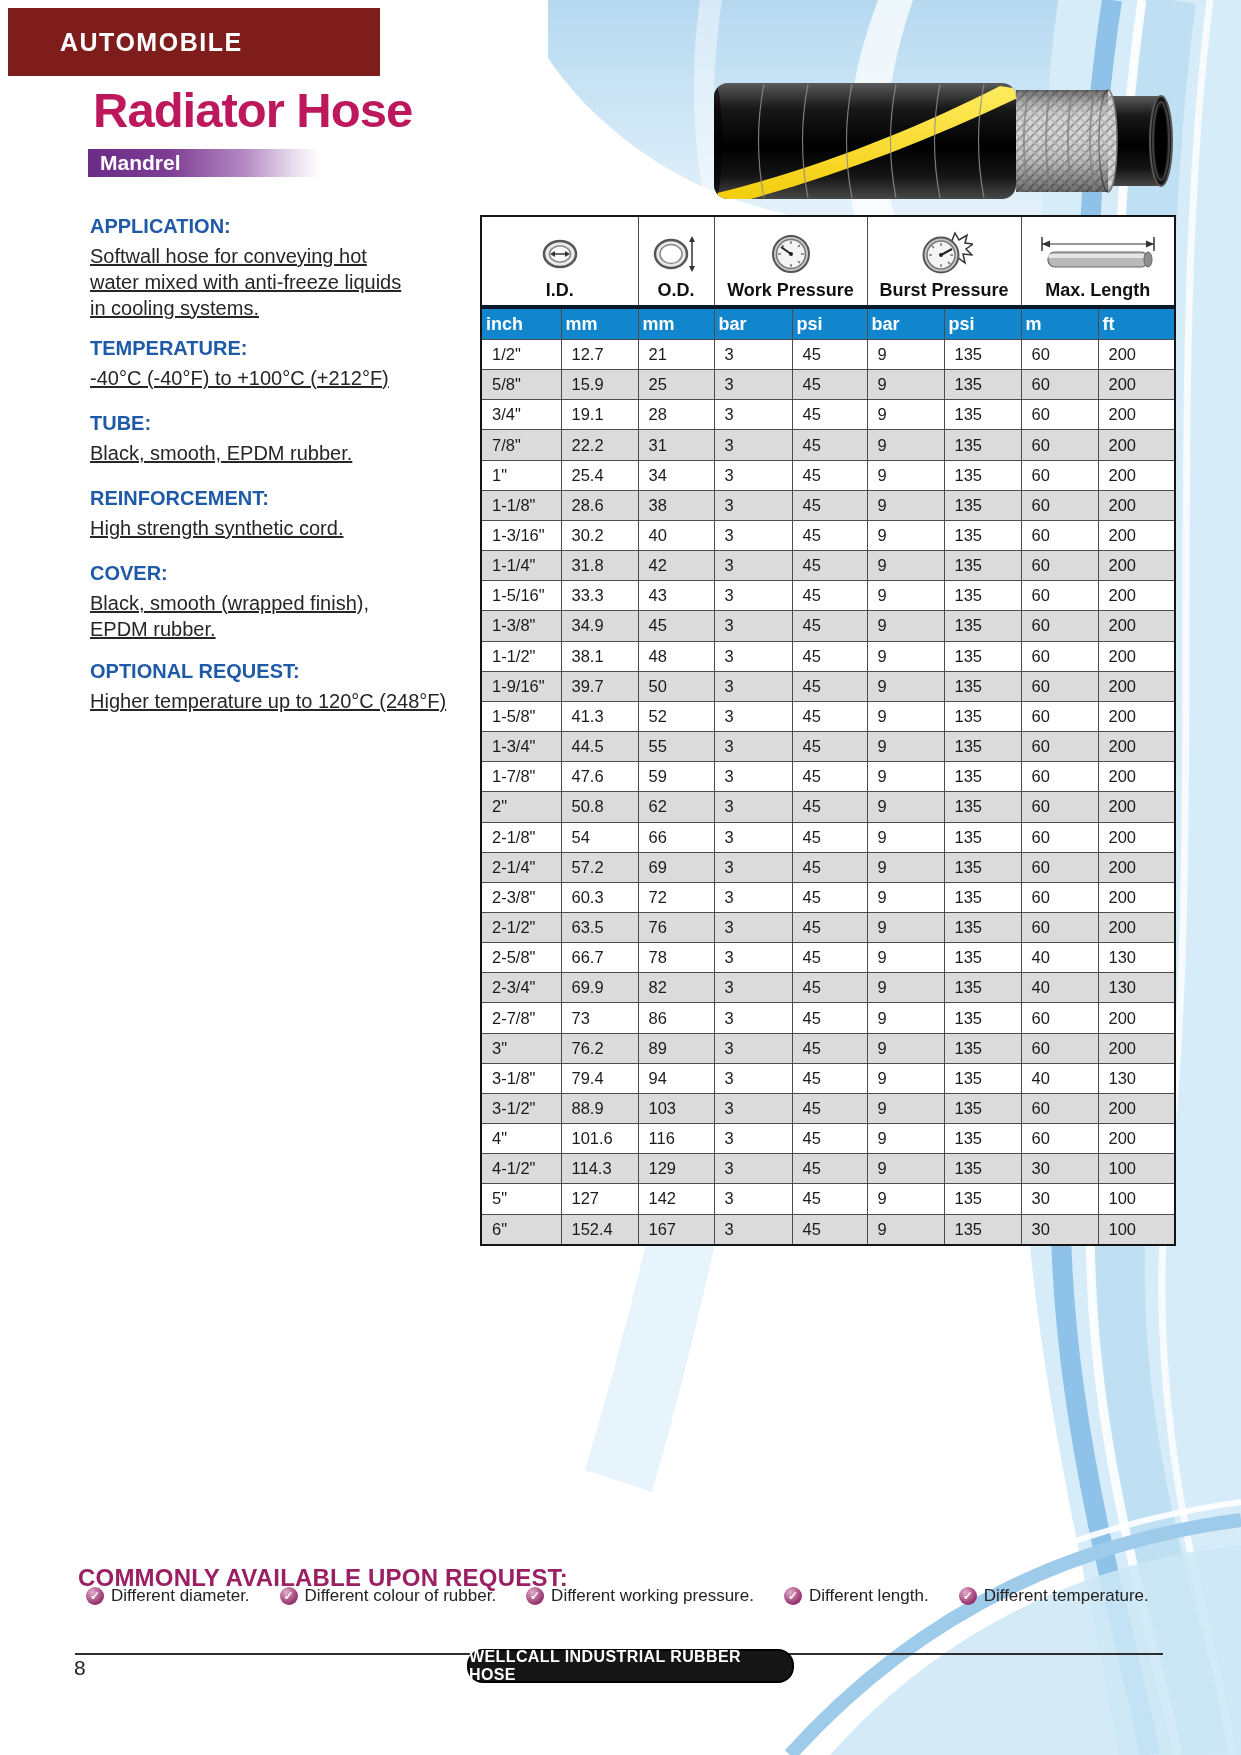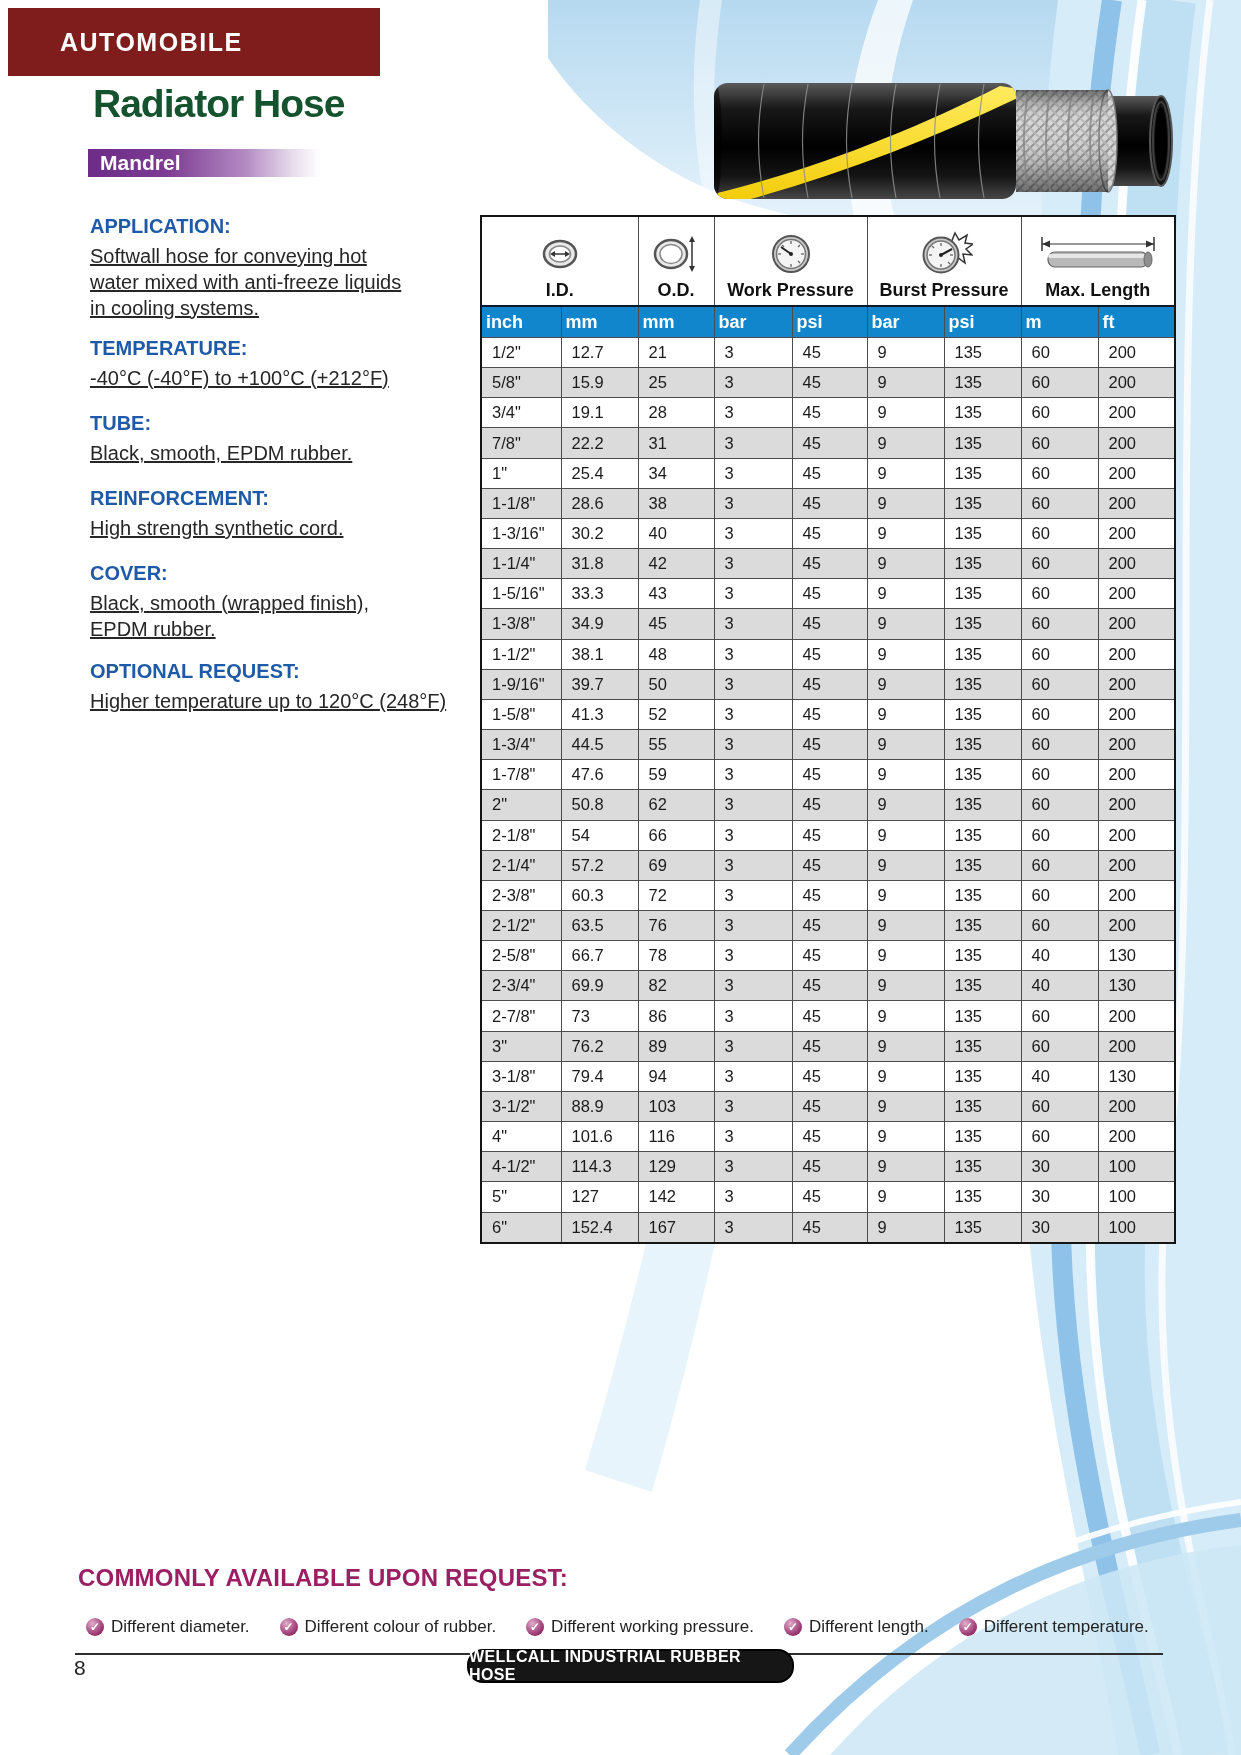--- a/index.html
+++ b/index.html
@@ -8,48 +8,48 @@
     background:#ffffff;font-family:"Liberation Sans",sans-serif;
     -webkit-font-smoothing:antialiased;
   }
   .bg{position:absolute;left:0;top:0;z-index:0;}
   .layer{position:absolute;z-index:1;}
 
   
   .banner{left:8px;top:8px;width:372px;height:68px;background:#7f1d1d;
     display:flex;align-items:center;}
   .banner span{color:#fff;font-weight:bold;font-size:25px;letter-spacing:1.5px;margin-left:52px;}
-  .title{left:93px;top:82px;margin:0;font-size:39px;font-weight:bold;color:#14532d;letter-spacing:-1px;}
+  .title{left:93px;top:82px;margin:0;font-size:49px;font-weight:bold;color:#be185d;letter-spacing:-1px;}
   .mandrel{left:88px;top:149px;width:232px;height:28px;
     background:linear-gradient(90deg,#6B2B87 0%,#7E3D93 35%,#B48BC3 68%,#E6DCEC 88%,#ffffff 100%);
     display:flex;align-items:center;}
   .mandrel span{color:#fff;font-weight:bold;font-size:21px;margin-left:12px;}
 
   
   .spec{position:absolute;left:90px;width:360px;}
   .spec h3{margin:0 0 5px 0;font-size:20px;font-weight:bold;color:#1E5AA8;}
   .spec p{margin:0;font-size:20px;line-height:26px;color:#262626;white-space:pre-line;text-decoration:underline;}
 
   
   .spec-table{position:absolute;left:480px;top:215px;z-index:1;
     border-collapse:collapse;table-layout:fixed;width:694px;background:#fff;
     border:2px solid #141414;}
   .spec-table th,.spec-table td{border:1px solid #4c4c4c;margin:0;}
   .spec-table thead th.group{height:84px;background:#fff;vertical-align:bottom;padding:0 0 4px 0;
-    font-size:18px;font-weight:bold;color:#111;text-align:center;border-bottom:2px solid #0f172a;}
+    font-size:18px;font-weight:bold;color:#111;text-align:center;border-bottom:4px solid #0f172a;}
   .spec-table thead .icon-box{height:52px;display:flex;align-items:center;justify-content:center;}
   .spec-table thead tr.units th{height:30px;background:#1186CC;color:#fff;
     font-size:18px;font-weight:bold;text-align:left;padding:0 0 0 4px;}
   .spec-table tbody td{height:29.17px;font-size:16.5px;color:#1b1b1b;
     text-align:left;padding:0 0 0 10px;background:#fff;}
   .spec-table tbody tr.alt td{background:#DBDBDB;}
 
   
   .req-heading{left:78px;top:1564px;font-size:24px;font-weight:bold;color:#9A1F63;letter-spacing:.2px;}
-  .req-items{left:86px;top:1586px;display:flex;align-items:center;gap:30px;margin-top:31px;}
+  .req-items{left:86px;top:1586px;display:flex;align-items:center;gap:30px;}
   .req-item{display:flex;align-items:center;gap:7px;}
   .req-item .check{width:18px;height:18px;border-radius:50%;flex:0 0 18px;
     background:radial-gradient(circle at 35% 30%,#E2AECB 0%,#B05A8C 45%,#8E2663 78%,#6E1A4C 100%);
     color:#fff;font-size:12px;font-weight:bold;display:flex;align-items:center;justify-content:center;}
   .req-item .check::after{content:"\2713";}
   .req-item .lbl{font-size:17px;color:#232323;}
 
   
   .foot-line{left:75px;top:1653px;width:1088px;height:2px;background:#2e2e2e;}
   .page-num{left:74px;top:1656px;font-size:21px;color:#1f1f1f;}

